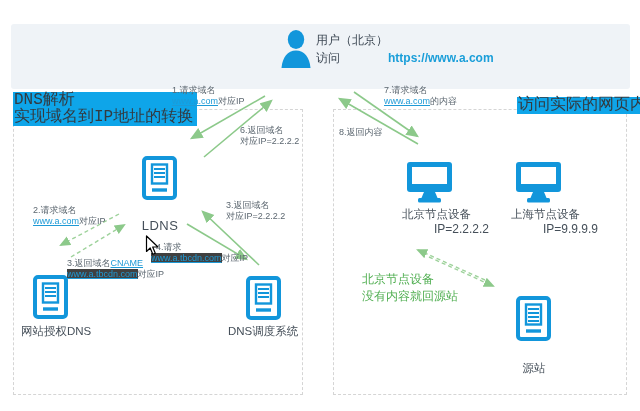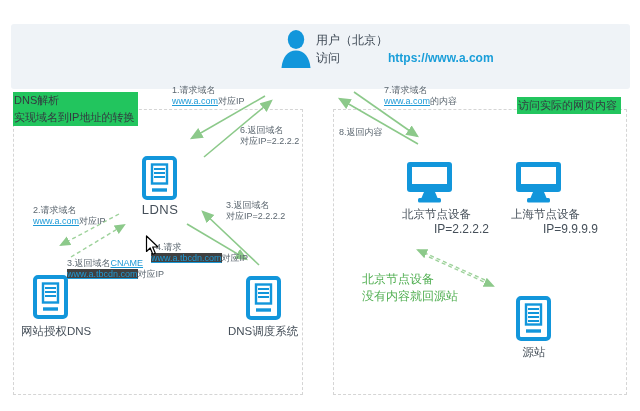--- a/index.html
+++ b/index.html
@@ -11,33 +11,33 @@
   }
   .abs { position:absolute; }
   
   .banner { left:11px; top:24px; width:619px; height:65px; background:#eff3f7; border-radius:3px; }
   .banner-text { left:305px; top:7px; font-size:12px; line-height:18px; color:#3d4854; }
   .visit-link { color:#1a9ed9; font-weight:bold;padding-left:48px; }
   
   .dbox { border:1px dashed #d5d5d5; }
   .left-box  { left:13px;  top:109px; width:290px; height:286px; }
   .right-box { left:333px; top:109px; width:294px; height:286px; }
-  .box-title { font-size:11px; line-height:17px; color:#333a40; background:#22c55e; padding:0 4px 0 1px; white-space:nowrap; }
+  .box-title { font-size:16px; line-height:17px; color:#333a40; background:#0ea5e9; padding:0 4px 0 1px; white-space:nowrap;font-family:Liberation Mono, monospace; }
   .lt { left:13px; top:92px; }
   .rt { left:517px; top:97px; }
   
   .step { font-size:9px; line-height:11px; color:#5c6770; white-space:nowrap; }
   .lnk { color:#1e9ad6; text-decoration:underline; cursor:pointer; }
   .hl  { background:#404040; }
   .note { font-size:12px; line-height:17px; color:#4fae50; white-space:nowrap; }
   
   .node-label  { font-size:11.5px; color:#454f59; white-space:nowrap; }
   .ldns-label  { font-size:13px; letter-spacing:.5px; }
   .ip-label    { font-size:12px; color:#454f59; white-space:nowrap;margin-left:32px; }
-  .center { text-align:center; }
+  .center { text-align:center;margin-top:16px; }
   svg { display:block; }
   #arrows { left:0; top:0; pointer-events:none; }
 </style>
 </head>
 <body>
 
 <div id="stage">
 
   <div class="abs banner">
     <svg class="abs" style="left:270px;top:6px" width="30" height="38" viewBox="0 0 30 38">

